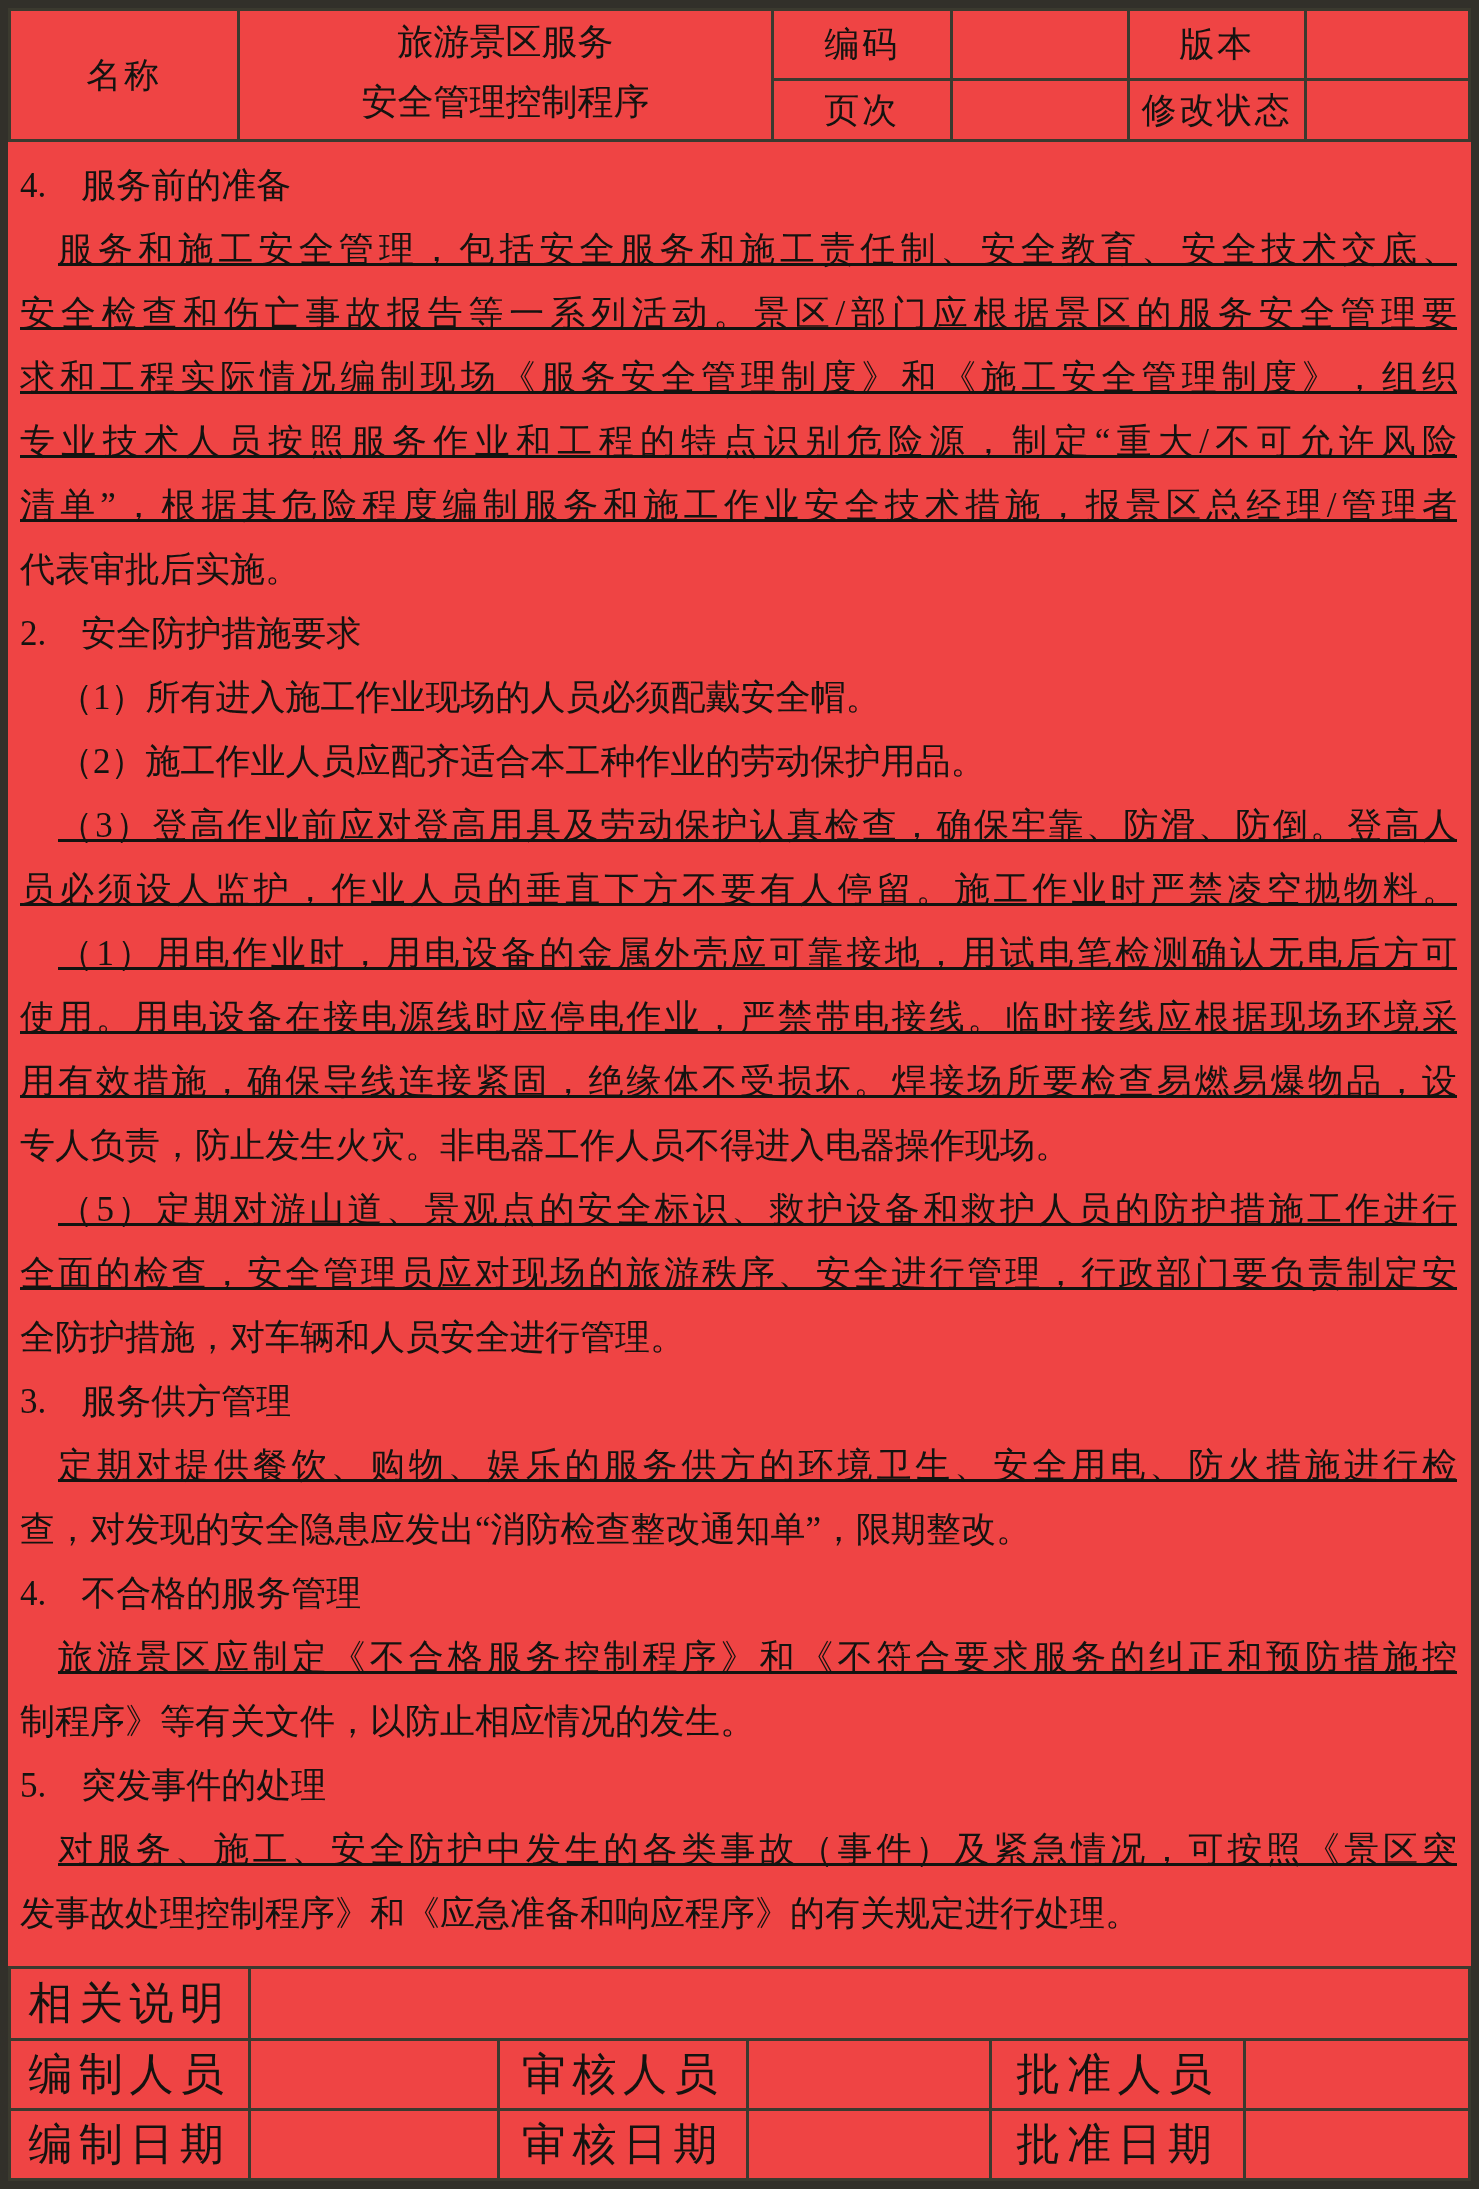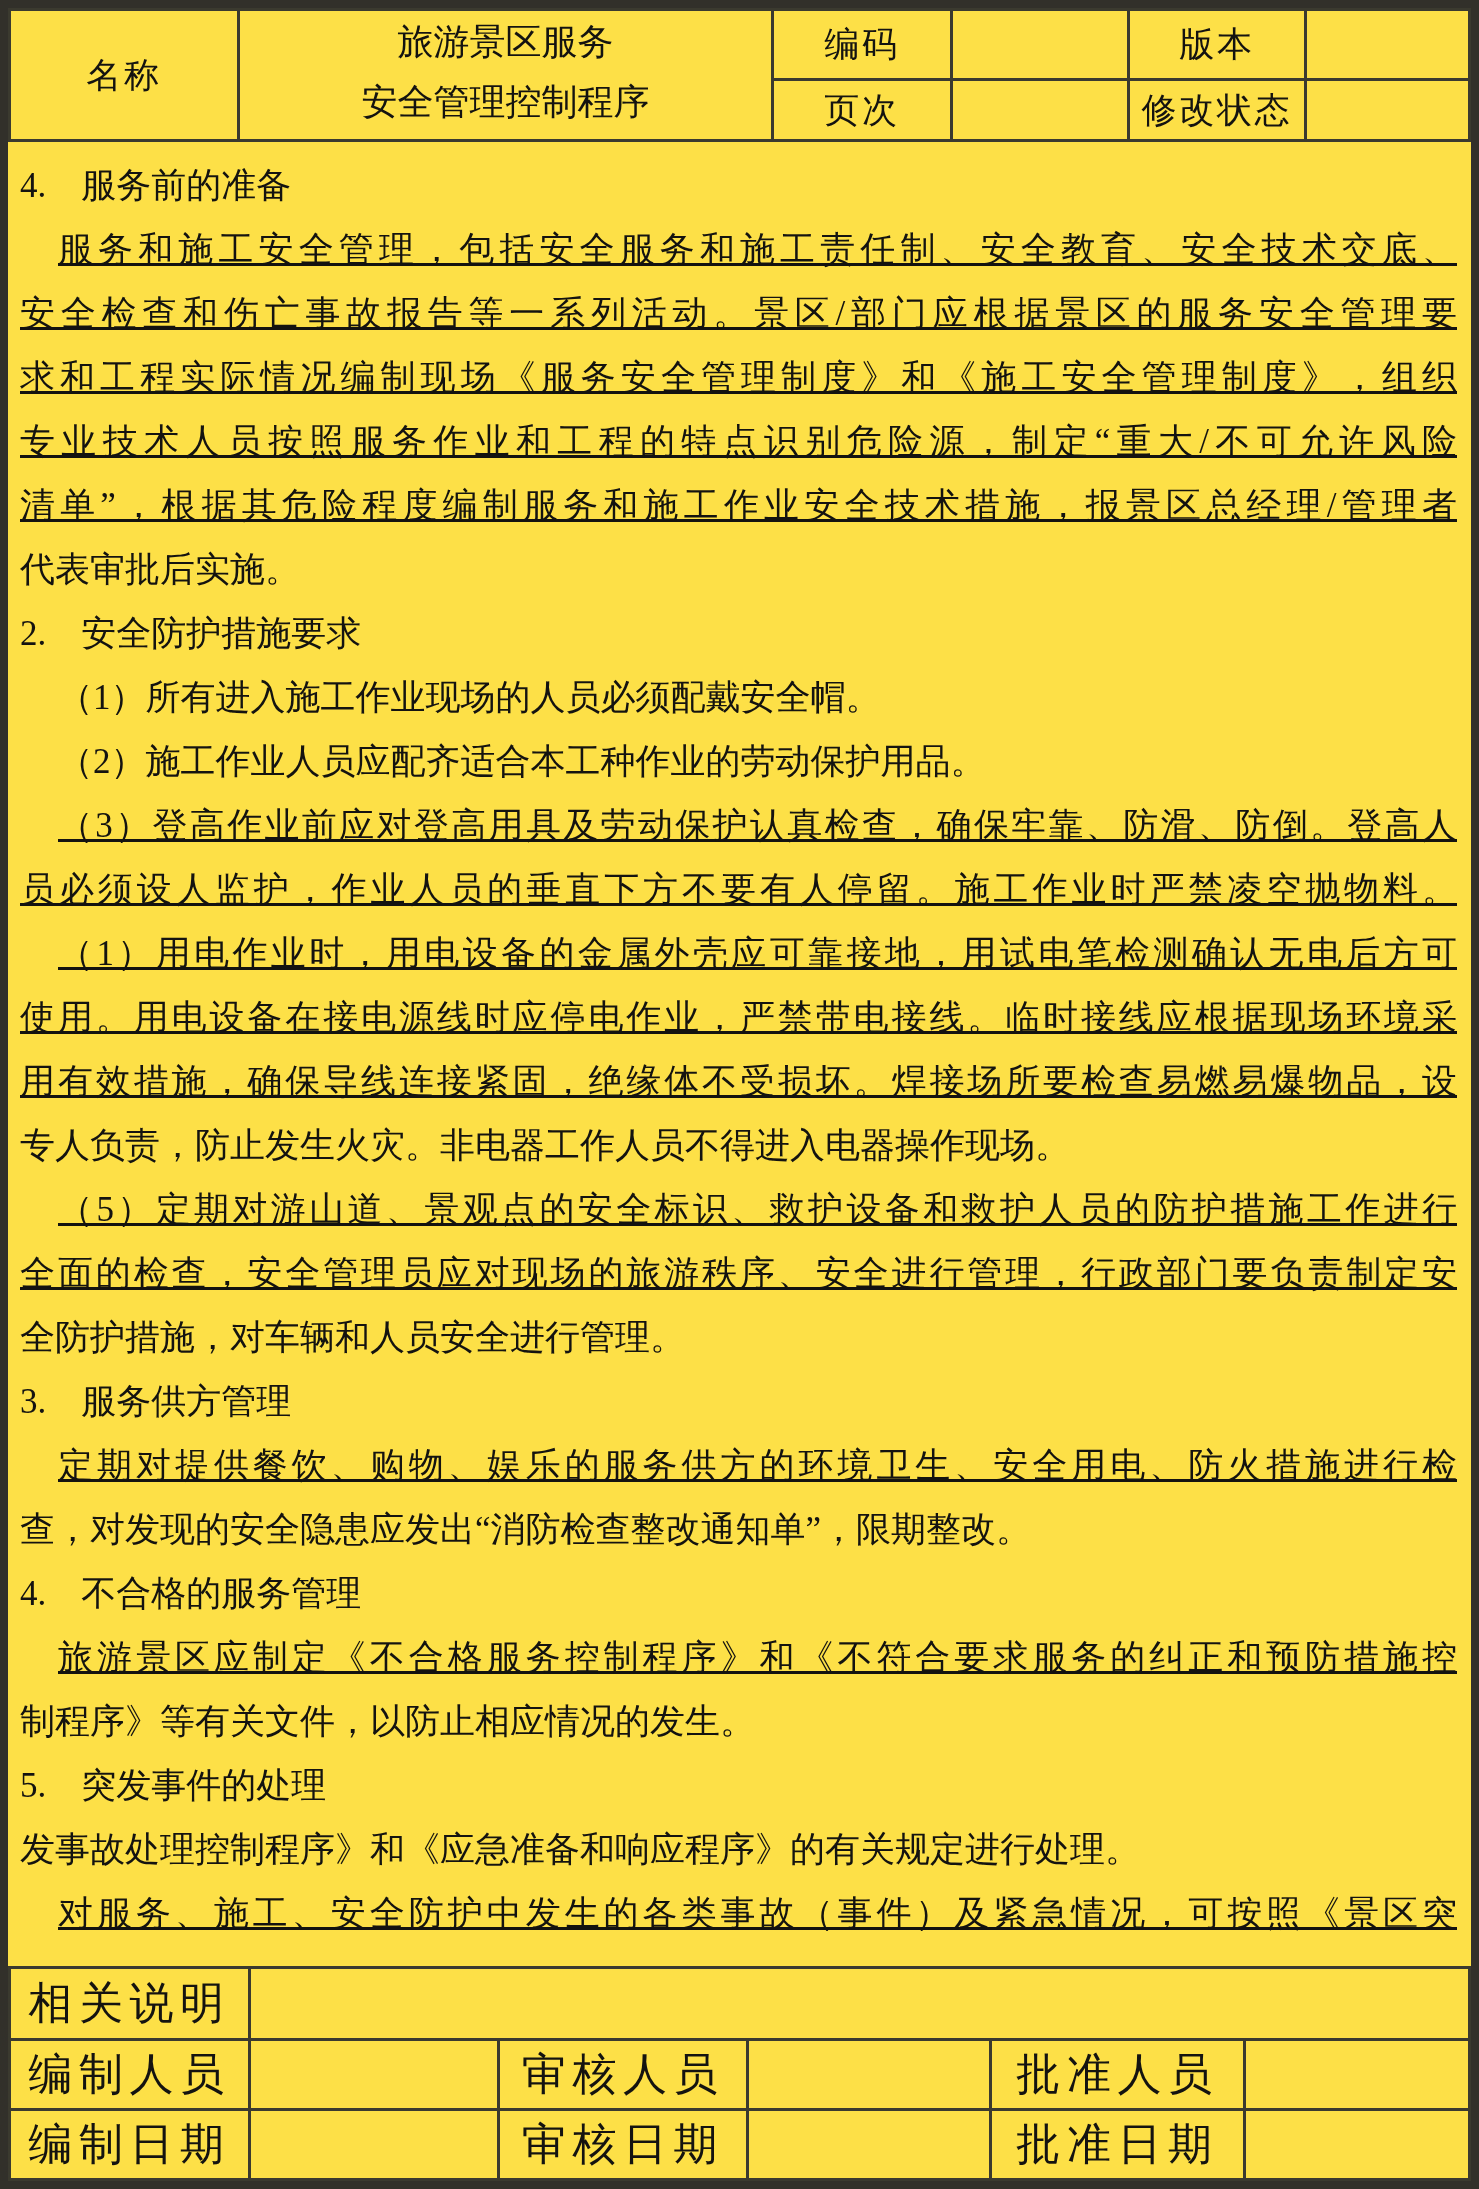--- a/index.html
+++ b/index.html
@@ -1,19 +1,19 @@
 <!DOCTYPE html>
 <html><head>
 <meta charset="utf-8">
 <style>
   html, body { margin: 0; padding: 0; background: #ffffff; }
   .page {
     width: 1479px; height: 2189px;
     box-sizing: border-box;
-    background: #fde047;
+    background: #ef4444;
     border: 8px solid #32302а;
     border: 8px solid #32302a;
     display: flex; flex-direction: column;
     font-family: "Liberation Serif", "DejaVu Serif", serif;
     color: #141310;
     overflow: hidden;
   }
   table { border-collapse: collapse; width: 100%; table-layout: fixed; }
   td {
     border: 3px solid #3b3a2f;
@@ -92,22 +92,22 @@
       <div class="ln fill ind">（5）定期对游山道、景观点的安全标识、救护设备和救护人员的防护措施工作进行</div>
       <div class="ln fill">全面的检查，安全管理员应对现场的旅游秩序、安全进行管理，行政部门要负责制定安</div>
       <div class="ln">全防护措施，对车辆和人员安全进行管理。</div>
       <div class="ln">3.　服务供方管理</div>
       <div class="ln fill ind">定期对提供餐饮、购物、娱乐的服务供方的环境卫生、安全用电、防火措施进行检</div>
       <div class="ln">查，对发现的安全隐患应发出“消防检查整改通知单”，限期整改。</div>
       <div class="ln">4.　不合格的服务管理</div>
       <div class="ln fill ind">旅游景区应制定《不合格服务控制程序》和《不符合要求服务的纠正和预防措施控</div>
       <div class="ln">制程序》等有关文件，以防止相应情况的发生。</div>
       <div class="ln">5.　突发事件的处理</div>
+      <div class="ln fill ind">对服务、施工、安全防护中发生的各类事故（事件）及紧急情况，可按照《景区突</div>
       <div class="ln">发事故处理控制程序》和《应急准备和响应程序》的有关规定进行处理。</div>
-      <div class="ln fill ind">对服务、施工、安全防护中发生的各类事故（事件）及紧急情况，可按照《景区突</div>
     </div>
 
   <table class="ftr">
     <colgroup>
       <col style="width:240px">
         <col style="width:249px">
       <col style="width:249px">
         <col style="width:243px">
       <col style="width:254px">
         <col>

